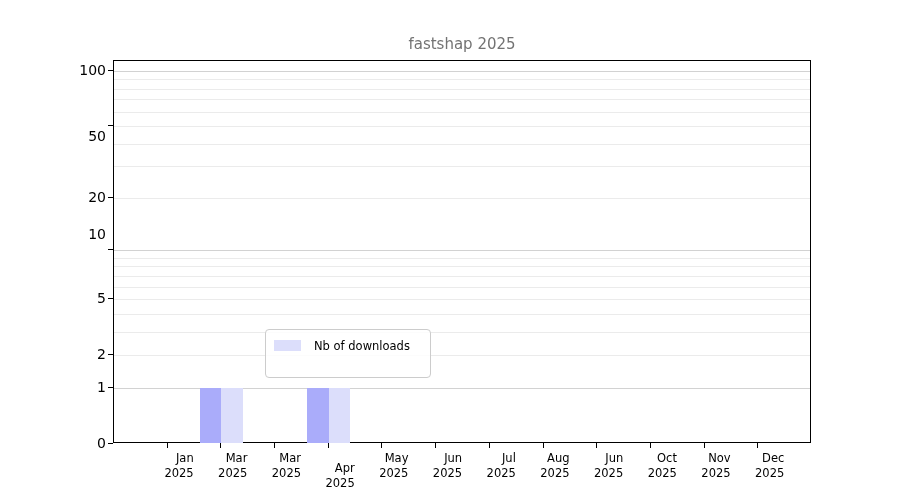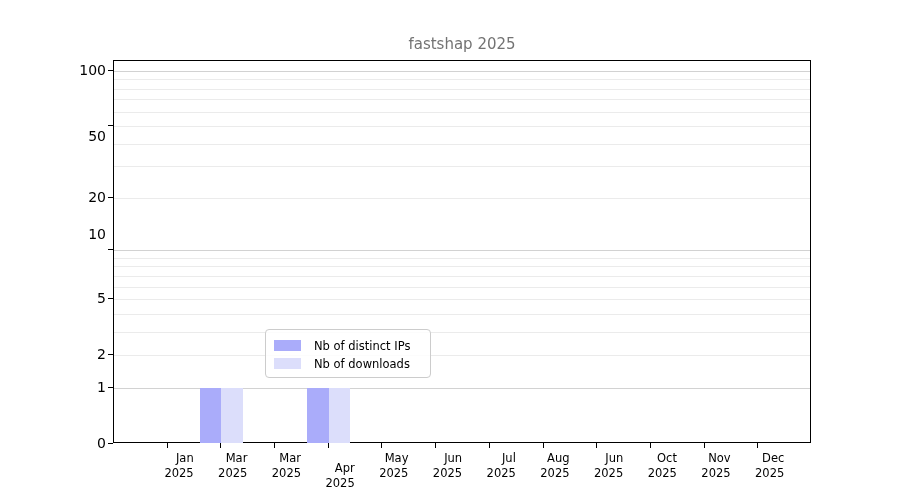--- a/index.html
+++ b/index.html
@@ -142,21 +142,17 @@
         <div>2025</div>
       </div>
       <div class="xtick" style="left: 757.308px; top: 443px;"></div>
       <div class="xlabel" style="left: 730.308px; top: 451px;">
         <div>Dec</div>
         <div>2025</div>
       </div>
     </div>
   <div id="legend">
       <div class="legend-row">
-        <div class="legend-swatch" style="background: rgb(170, 172, 250);"></div>
-        <span class="legend-label">Nb of distinct IPs</span>
-      </div>
-      <div class="legend-row">
         <div class="legend-swatch" style="background: rgb(220, 222, 251);"></div>
         <span class="legend-label">Nb of downloads</span>
       </div>
     </div>
 </div>
 
 </body></html>

